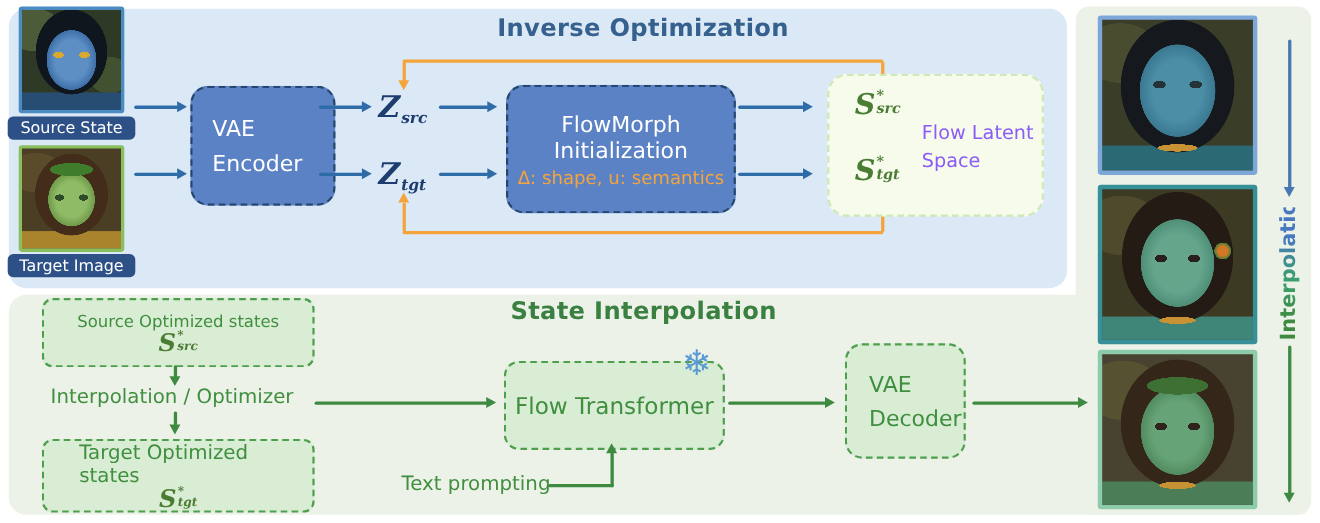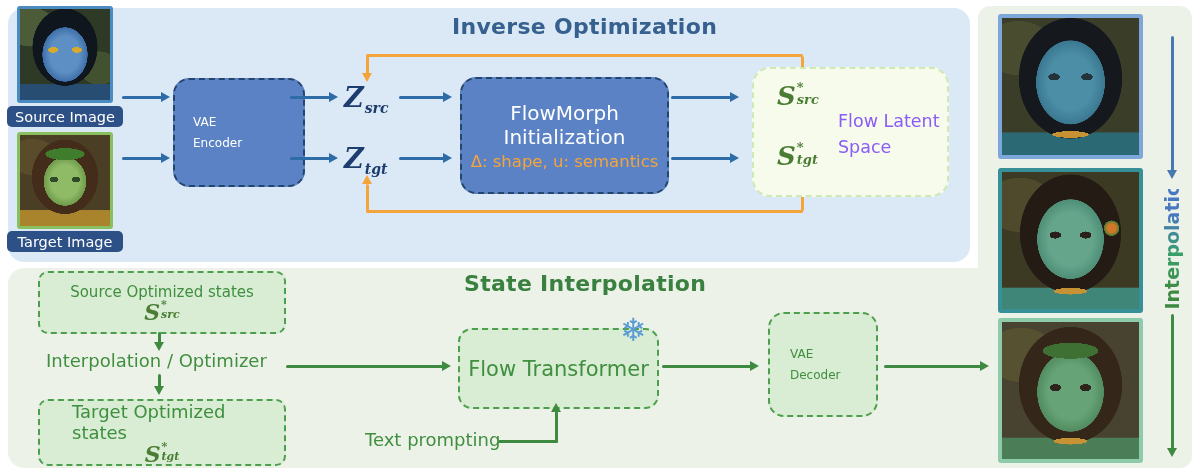--- a/index.html
+++ b/index.html
@@ -36,21 +36,21 @@
   .smath-sm{font-size:22px;}
   .stack{display:inline-flex;flex-direction:column;align-items:flex-start;margin-left:1px;}
   .ssup{font-size:13px;line-height:.75;font-style:normal;}
   .ssub{font-size:13px;line-height:1;}
   
   .imglabel{position:absolute;width:116px;height:21px;background:#2d5186;border-radius:5px;color:#ffffff;
             font-size:14.5px;display:flex;align-items:center;justify-content:center;}
   .latent-label{position:absolute;color:#8b5cf6;font-size:17.5px;line-height:1.5;}
   .greentext{position:absolute;color:#3f8f3f;font-size:18px;}
   .snow{position:absolute;left:620px;top:314px;font-size:32px;color:#5b9bd5;line-height:1;}
-  .boxline{font-size:12px;}
+  .boxline{font-size:20px;}
   .fm1{font-size:20px;text-align:center;}
   .fm3{font-size:16.5px;text-align:center;color:#f5a43c;margin-top:3px;}
   .interp-rot{position:absolute;left:1112px;top:237px;width:121px;height:24px;text-align:center;
      transform:rotate(-90deg);font-size:19px;font-weight:bold;
      background:linear-gradient(90deg,#3e8a41 15%,#3aa06a 45%,#4878c0 78%);
      -webkit-background-clip:text;background-clip:text;color:transparent;-webkit-text-fill-color:transparent;}
   
   .photo{position:absolute;border-radius:3px;}
   .photo-sm{width:90px;height:91px;border:3px solid;}
   .photo-lg{width:137px;height:137px;border:4px solid;}
@@ -102,21 +102,21 @@
 
 <div class="canvas">
 
   <div class="panel panel-inverse"></div>
   <div class="panel panel-state"></div>
   <div class="panel panel-right"></div>
 
   <div class="sec-title t-blue" style="left:452px;top:14px;">Inverse Optimization</div>
 
   <div class="photo photo-sm photo-source" style="left:17px;top:6px;"></div>
-  <div class="imglabel" style="left:7px;top:106px;">Source Image</div>
+  <div class="imglabel" style="left:7px;top:106px;">Source State</div>
 
   <div class="photo photo-sm photo-target" style="left:17px;top:132px;"></div>
   <div class="imglabel" style="left:7px;top:231px;">Target Image</div>
 
   <i class="hl blue" style="left:122px;top:96px;width:40px;"></i>
   <i class="th th-r blue" style="left:161px;top:92px;"></i>
   <i class="hl blue" style="left:122px;top:157px;width:40px;"></i>
   <i class="th th-r blue" style="left:161px;top:153px;"></i>
 
   <div class="bluebox" style="left:173px;top:78px;width:110px;height:105px;padding-left:18px;gap:7px;">

